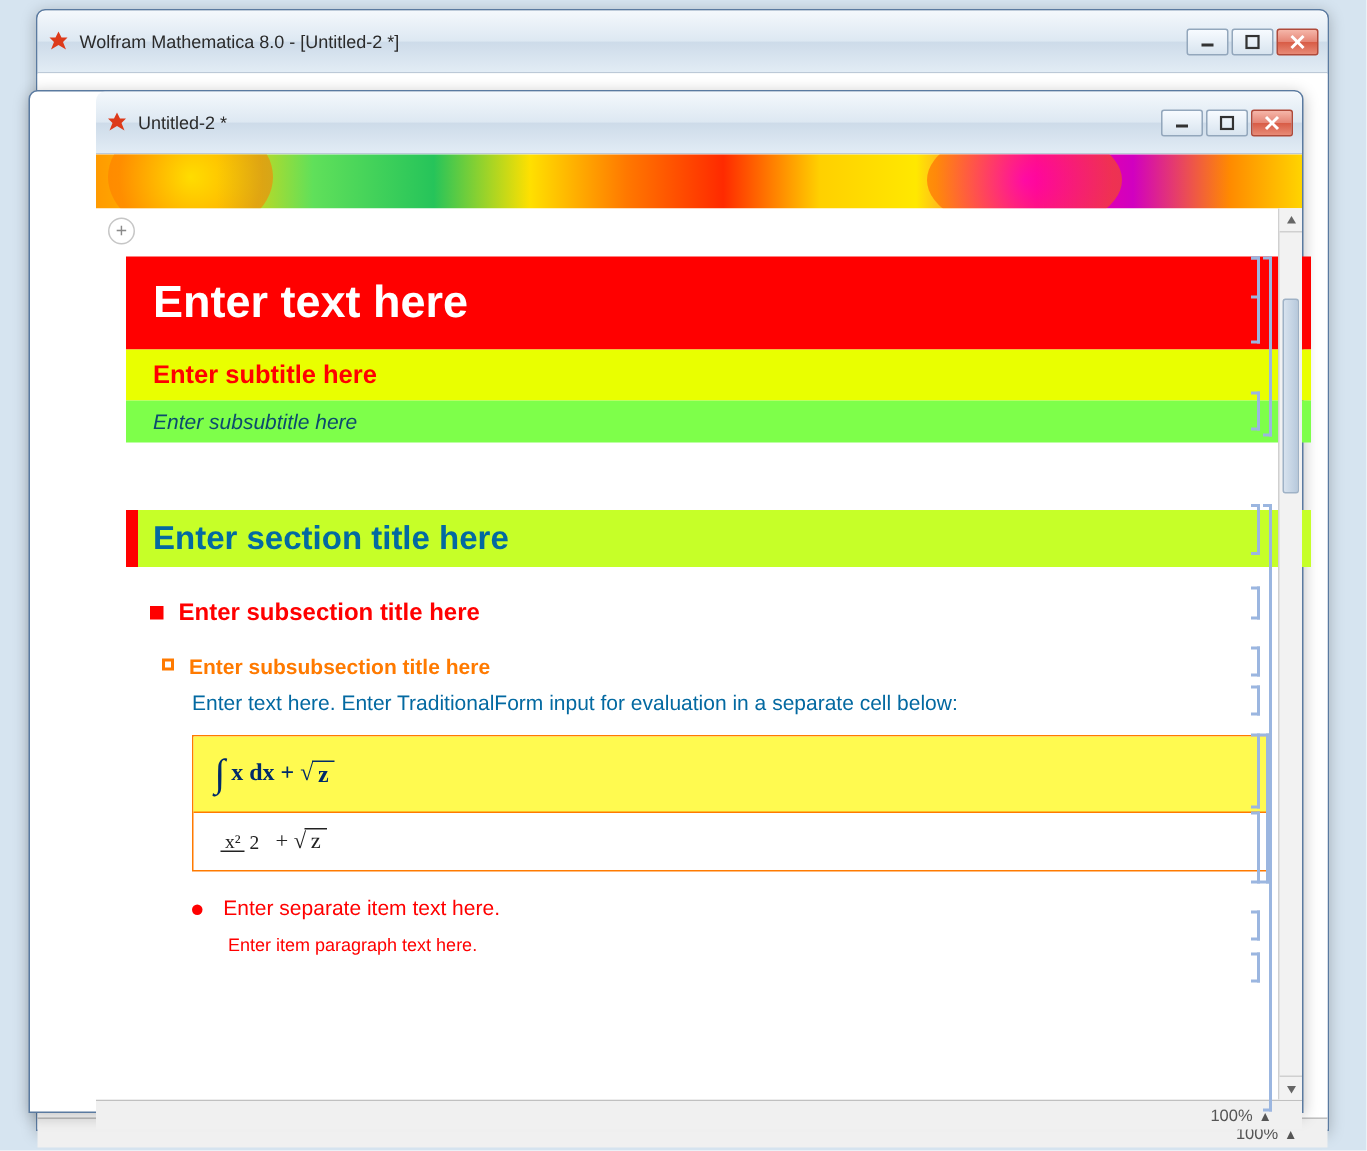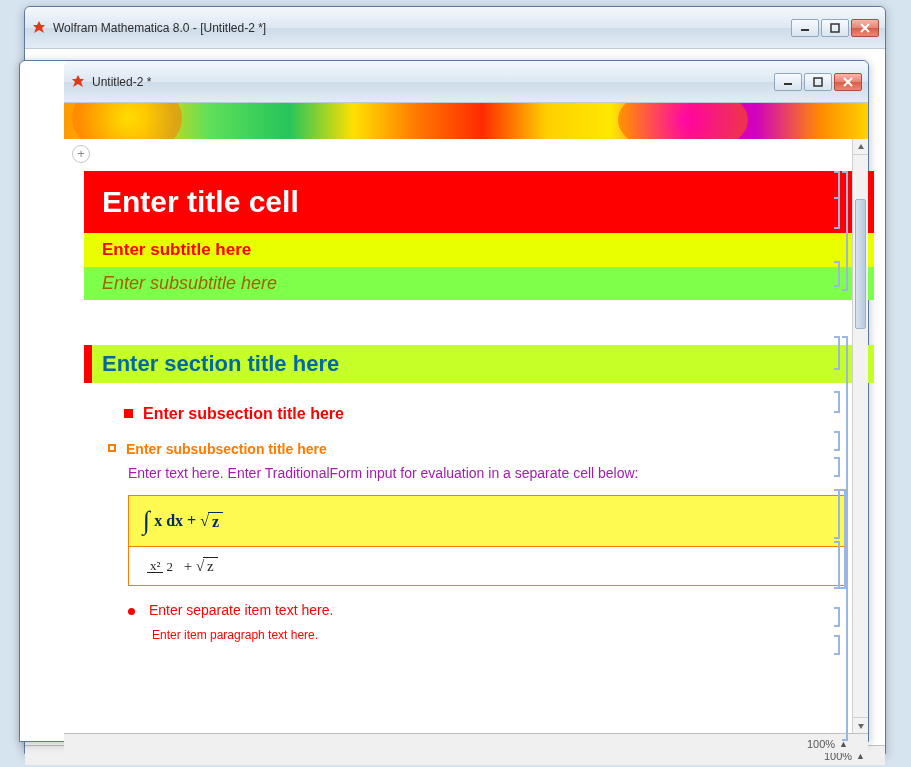--- a/index.html
+++ b/index.html
@@ -136,23 +136,23 @@
   .subtitle-cell {
     background: #e9ff00;
     color: #ff0000;
     font-weight: bold;
     font-size: 17px;
     padding: 7px 18px;
     width: 790px;
   }
   .subsubtitle-cell {
     background: #7eff4a;
-    color: #a16207;
+    color: #0c4a6e;
     font-style: italic;
-    font-size: 18px;
+    font-size: 14px;
     padding: 6px 18px;
     width: 790px;
   }
   .section-cell {
     margin-top: 45px;
     width: 790px;
     background: #c6ff28;
     display: flex;
   }
   .section-bar {
@@ -160,21 +160,21 @@
     background: #ff0000;
   }
   .section-text {
     font-weight: bold;
     font-size: 22px;
     padding: 6px 10px;
     color: #0369a1;
   }
   .row { display:flex; align-items:flex-start; }
   .subsection {
-    margin: 22px 0 0 40px;
+    margin: 22px 0 0 16px;
     color: #ff0000;
     font-weight: bold;
     font-size: 16px;
   }
   .sq-bullet {
     width: 9px; height: 9px;
     background: #ff0000;
     display:inline-block;
     margin-right: 10px;
     margin-top: 4px;
@@ -188,21 +188,21 @@
   .sq-bullet-open {
     width: 8px; height: 8px;
     border: 2px solid #ff7a00;
     display:inline-block;
     margin-right: 10px;
     margin-top: 3px;
   }
   .body-text {
     margin: 8px 0 0 44px;
     font-size: 14px;
-    color: #a21caf;
+    color: #0369a1;
   }
   .math-box {
     margin: 14px 0 0 44px;
     width: 720px;
     border: 1px solid #ff7a00;
   }
   .math-in {
     background: #fffa50;
     padding: 10px 14px;
     font-family: Georgia, serif;
@@ -377,21 +377,21 @@
     </div>
   </div>
 
   <div class="banner"></div>
 
   <div class="notebook-area">
 
     <div class="plus-badge">+</div>
 
     <div class="content">
-      <div class="title-cell">Enter title cell</div>
+      <div class="title-cell">Enter text here</div>
       <div class="subtitle-cell">Enter subtitle here</div>
       <div class="subsubtitle-cell">Enter subsubtitle here</div>
 
       <div class="section-cell">
         <div class="section-bar"></div>
         <div class="section-text">Enter section title here</div>
       </div>
 
       <div class="row subsection">
         <span class="sq-bullet"></span>

